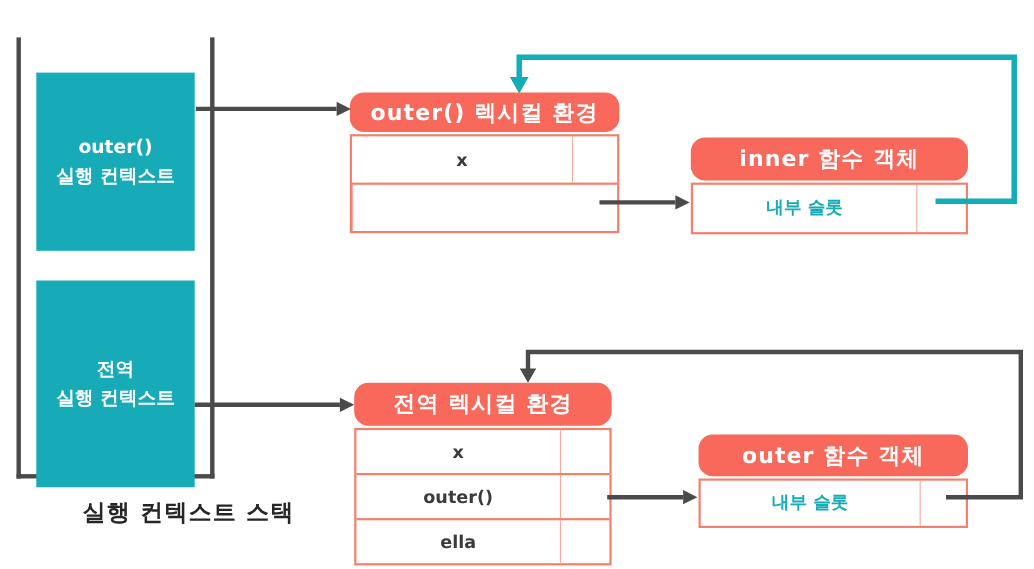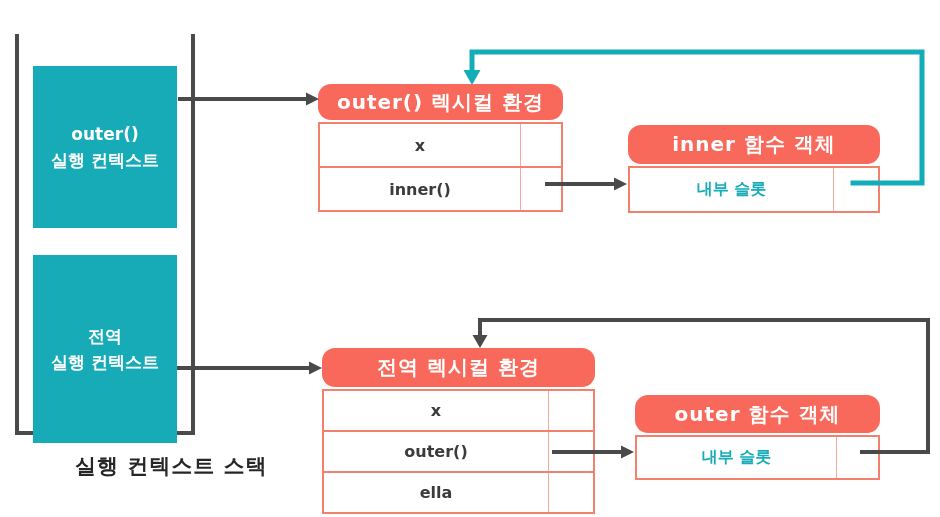--- a/index.html
+++ b/index.html
@@ -63,21 +63,21 @@
   #table-outer-lexical{left:318px;top:84px;width:245px;}
   #table-outer-lexical .thead{height:36px;}
   #table-outer-lexical .trow{height:42px;}
   #table-outer-lexical .cell.side{width:40px;}
 
   #table-inner-object{left:628px;top:125px;width:252px;}
   #table-inner-object .thead{height:39px;}
   #table-inner-object .trow{height:43px;}
   #table-inner-object .cell.side{width:44px;}
 
-  #table-global-lexical{left:322px;top:348px;width:273px;}
+  #table-global-lexical{left:322px;top:348px;width:234px;}
   #table-global-lexical .thead{height:39px;}
   #table-global-lexical .trow{height:39px;}
   #table-global-lexical .cell.side{width:44px;}
 
   #table-outer-object{left:635px;top:395px;width:245px;}
   #table-outer-object .thead{height:38px;}
   #table-outer-object .trow{height:41px;}
   #table-outer-object .cell.side{width:41px;}
 </style>
 </head>
@@ -100,21 +100,20 @@
   <div class="stack-label">실행 컨텍스트 스택</div>
 
   <div class="dtable" id="table-outer-lexical">
     <div class="thead">outer() 렉시컬 환경</div>
     <div class="tbody">
       <div class="trow">
         <div class="cell main">x</div>
         <div class="cell side"></div>
       </div>
       <div class="trow">
-        <div class="cell main">inner()</div>
         <div class="cell side"></div>
       </div>
     </div>
   </div>
 
   <div class="dtable" id="table-inner-object">
     <div class="thead">inner 함수 객체</div>
     <div class="tbody">
       <div class="trow">
         <div class="cell main slot">내부 슬롯</div>

